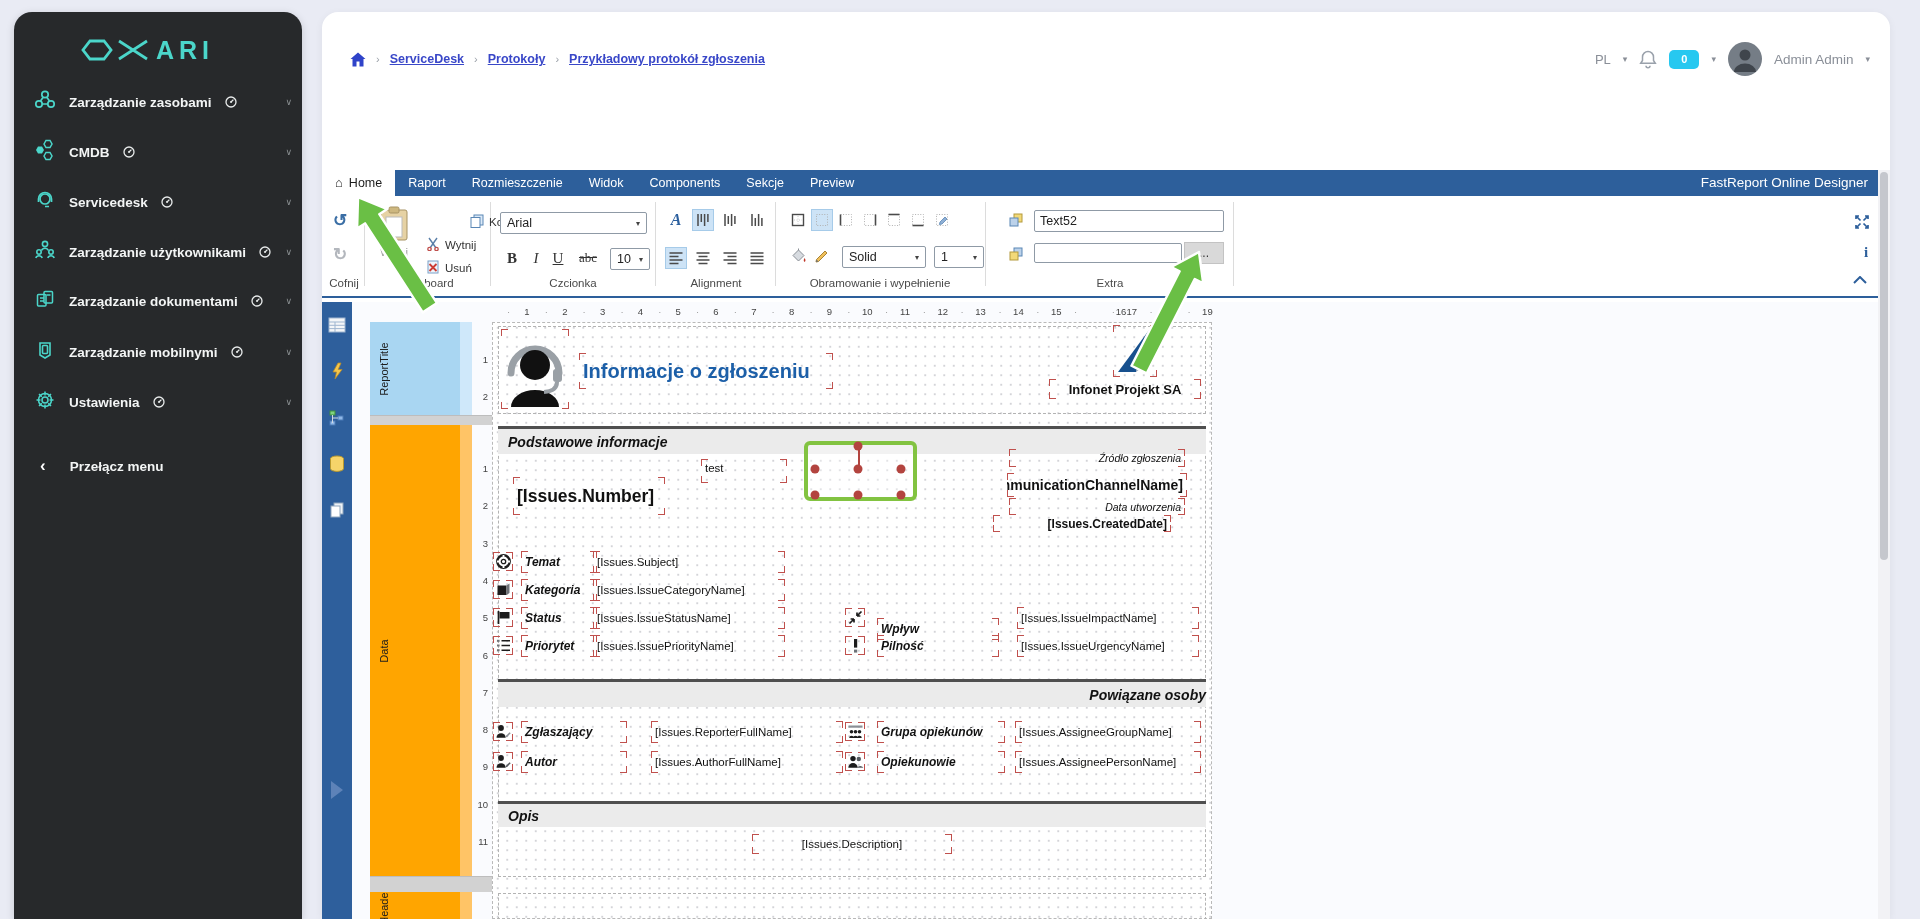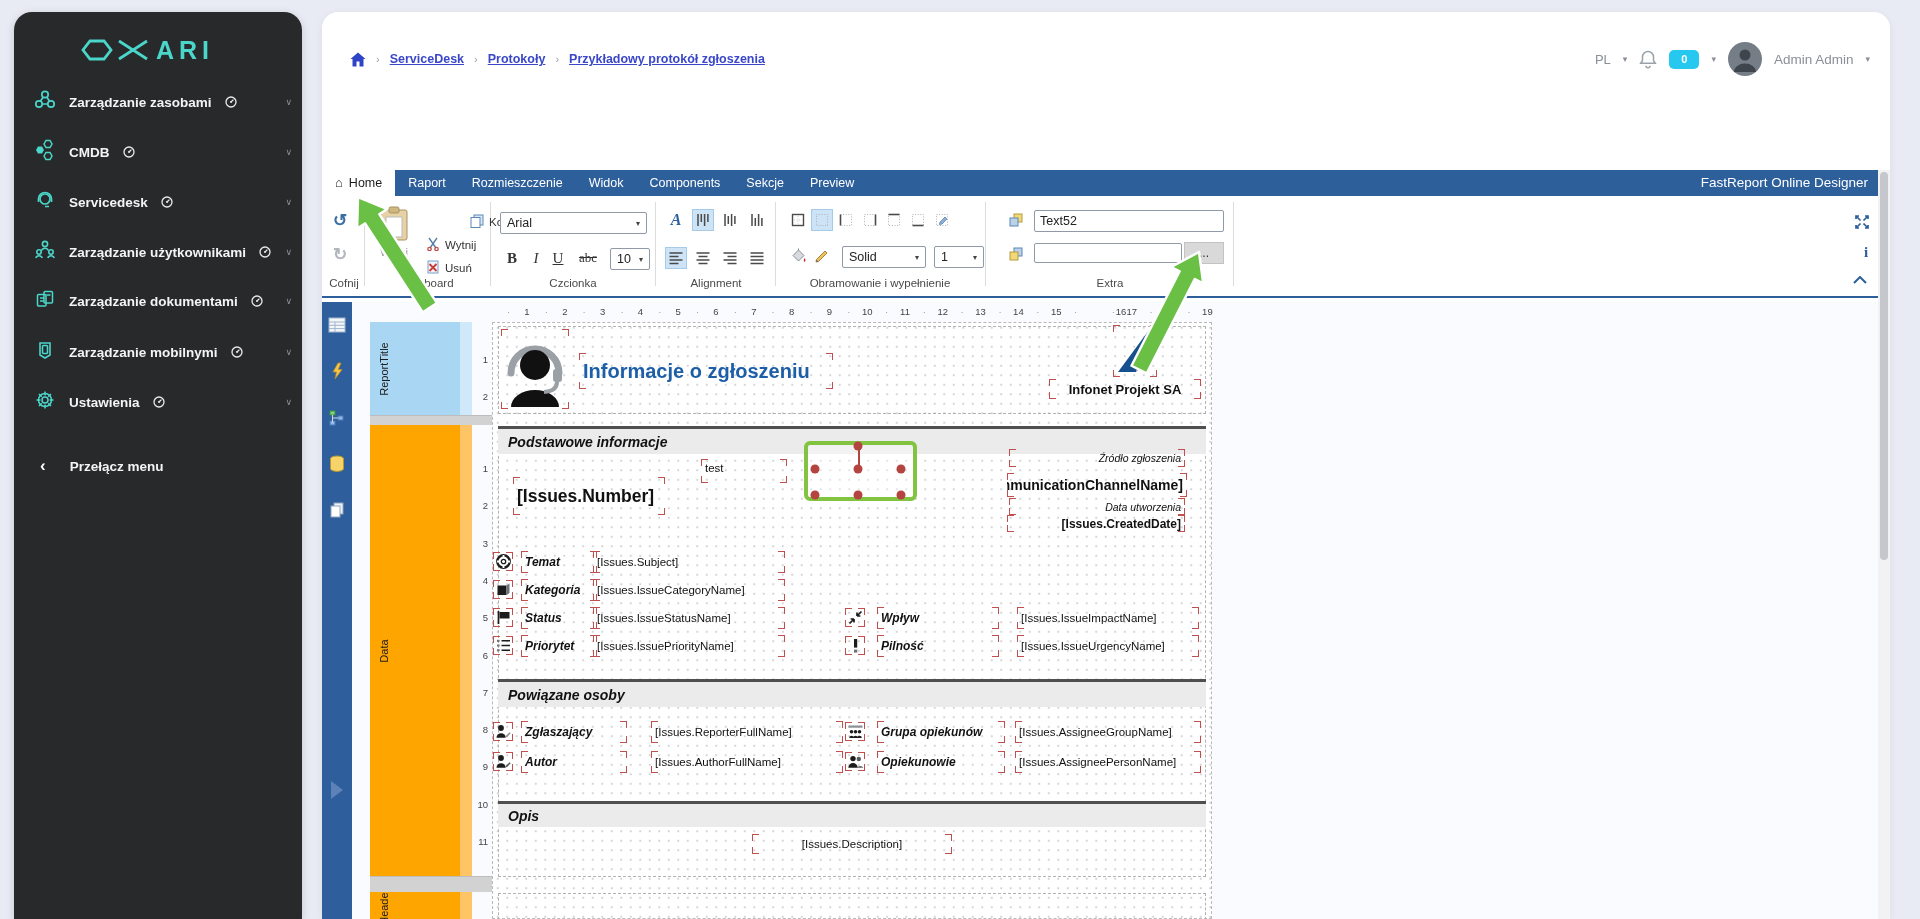--- a/index.html
+++ b/index.html
@@ -582,23 +582,23 @@
         <div class="rdot" style="left:322px;top:146px;"></div>
         <div class="rdot" style="left:365px;top:146px;"></div>
         <div class="rdot" style="left:408px;top:146px;"></div>
         <div class="rdot" style="left:322px;top:172px;"></div>
         <div class="rdot" style="left:365px;top:172px;"></div>
         <div class="rdot" style="left:408px;top:172px;"></div>
 
         <div class="fld mk ralign" style="left:516px;top:126px;width:176px;height:18px;font-style:italic;font-size:10.5px;">Źródło zgłoszenia</div>
         <div class="fld mk ralign" style="left:514px;top:150px;width:180px;height:24px;font-weight:bold;font-size:14px;">mmunicationChannelName]</div>
         <div class="fld mk ralign" style="left:516px;top:175px;width:176px;height:17px;font-style:italic;font-size:10.5px;">Data utworzenia</div>
-        <div class="fld mk ralign" style="left:514px;top:192px;width:178px;height:17px;font-weight:bold;font-size:12px;">[Issues.CreatedDate]</div>
-
-        <div class="secbar" style="top:356px;height:28px;">
+        <div class="fld mk ralign" style="left:500px;top:192px;width:178px;height:17px;font-weight:bold;font-size:12px;">[Issues.CreatedDate]</div>
+
+        <div class="secbar" style="top:356px;height:28px;justify-content:flex-end;">
           <span>Powiązane osoby</span>
           </div>
 
         <div class="secbar" style="top:478px;height:26px;">
           <span>Opis</span>
           </div>
         <div class="fld mk" style="left:259px;top:511px;width:200px;height:20px;justify-content:center;">[Issues.Description]</div>
 
       <div class="abs mk" style="left: 0px; top: 229px; width: 20px; height: 19px; display: flex; align-items: center; justify-content: center;">
             <svg width="15" height="15" viewBox="0 0 15 15">
@@ -623,21 +623,21 @@
               <polygon points="3.5,2 13.5,2 13.5,8.5 3.5,8.5" fill="#1c1c1c"></polygon>
             </svg>
           </div>
           <div class="fld mk lblb" style="left: 28px; top: 284px; width: 76px; height: 22px;">Status</div>
           <div class="fld mk" style="left: 100px; top: 284px; width: 192px; height: 22px;">[Issues.IssueStatusName]</div>
           <div class="abs mk" style="left: 352px; top: 285px; width: 20px; height: 19px; display: flex; align-items: center; justify-content: center;">
             <svg width="15" height="15" fill="none" stroke="#1c1c1c" stroke-width="1.7">
               <path d="M13.5 1.5 9 6M9 6h3.4M9 6V2.6M1.5 13.5 6 9M6 9H2.6M6 9v3.4"></path>
             </svg>
           </div>
-          <div class="fld mk lblb" style="left: 384px; top: 284px; width: 122px; height: 22px;">Wpływ</div>
+          <div class="fld mk lblb" style="left: 384px; top: 295px; width: 122px; height: 22px;">Wpływ</div>
           <div class="fld mk" style="left: 524px; top: 284px; width: 182px; height: 22px;">[Issues.IssueImpactName]</div>
           <div class="abs mk" style="left: 0px; top: 313px; width: 20px; height: 19px; display: flex; align-items: center; justify-content: center;">
             <svg width="15" height="15">
               <path d="M5.5 2.8h8.5M5.5 7.5h8.5M5.5 12.2h8.5" stroke="#1c1c1c" stroke-width="1.6"></path>
               <rect x="1" y="1.8" width="2.6" height="2" fill="#6e7277"></rect>
               <rect x="1" y="6.5" width="2.6" height="2" fill="#6e7277"></rect>
               <rect x="1" y="11.2" width="2.6" height="2" fill="#6e7277"></rect>
             </svg>
           </div>
           <div class="fld mk lblb" style="left: 28px; top: 312px; width: 76px; height: 22px;">Priorytet</div>

